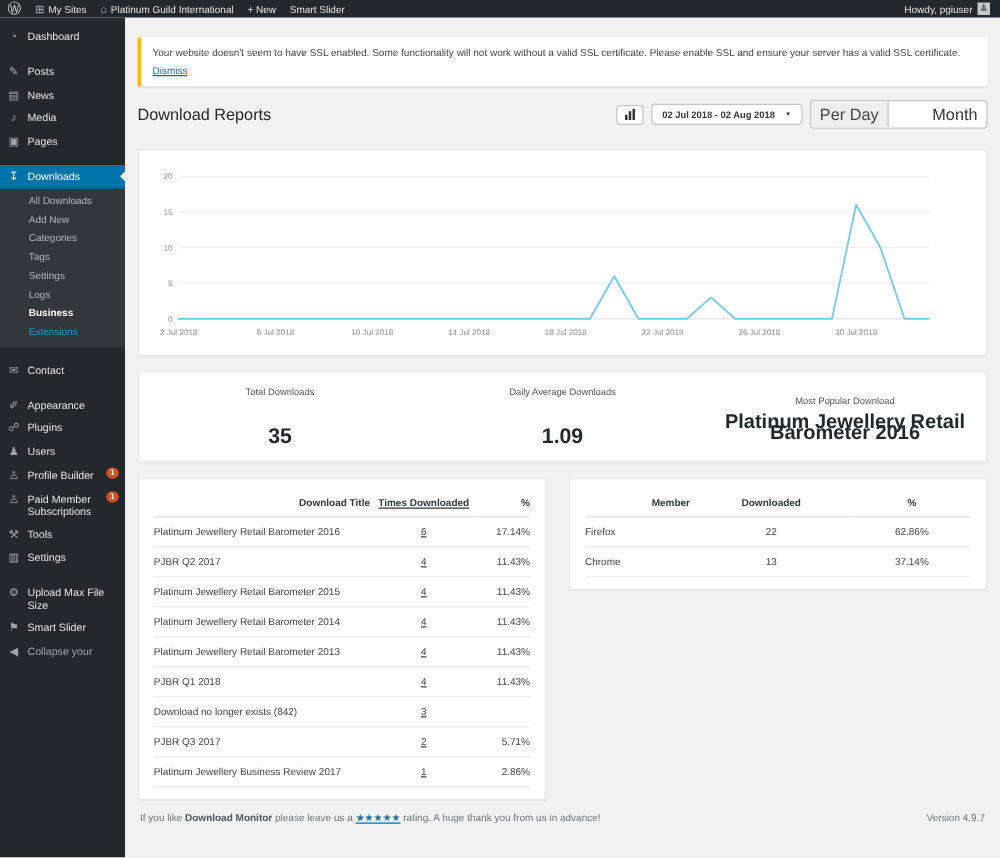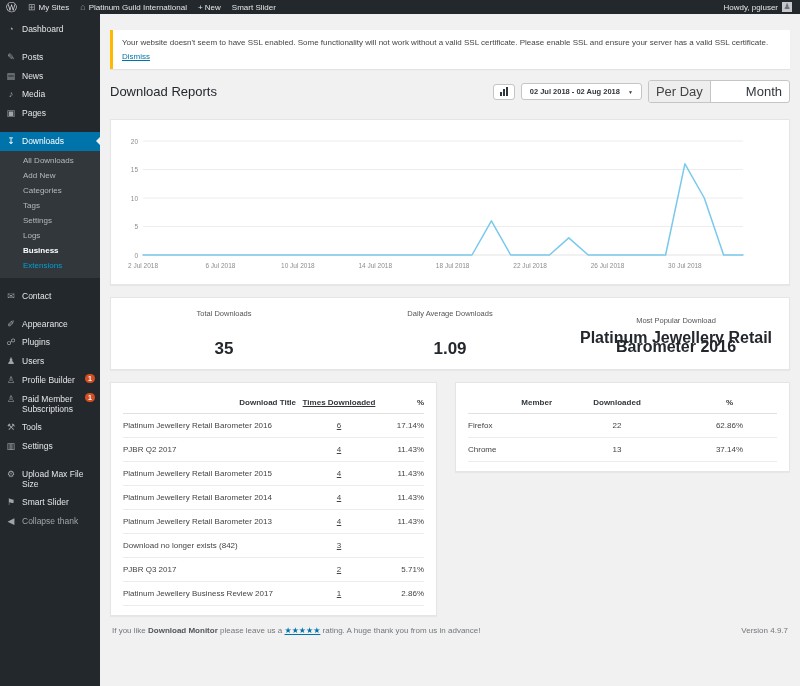--- a/index.html
+++ b/index.html
@@ -200,21 +200,21 @@
       <div class="menu-item sep">
       <span class="mi-icon">⚙</span>
       <span class="mi-label">Upload Max File Size</span>
     </div>
       <div class="menu-item">
       <span class="mi-icon">⚑</span>
       <span class="mi-label">Smart Slider</span>
     </div>
       <div class="menu-item muted">
       <span class="mi-icon">◀</span>
-      <span class="mi-label">Collapse thank</span>
+      <span class="mi-label">Collapse your</span>
     </div>
     </nav>
 
   <div class="main">
 
     <div class="notice">
       <span>Your website doesn't seem to have SSL enabled. Some functionality will not work without a valid SSL certificate. Please enable SSL and ensure your server has a valid SSL certificate.</span><br>
       <a href="#">Dismiss</a>
     </div>
 
@@ -306,20 +306,25 @@
                 <td>Platinum Jewellery Retail Barometer 2014</td>
                 <td>4</td>
                 <td>11.43%</td>
               </tr>
               <tr>
                 <td>Platinum Jewellery Retail Barometer 2013</td>
                 <td>4</td>
                 <td>11.43%</td>
               </tr>
               <tr>
+                <td>PJBR Q1 2018</td>
+                <td>4</td>
+                <td>11.43%</td>
+              </tr>
+              <tr>
                 <td>Download no longer exists (842)</td>
                 <td>3</td>
                 <td></td>
               </tr>
               <tr>
                 <td>PJBR Q3 2017</td>
                 <td>2</td>
                 <td>5.71%</td>
               </tr>
               <tr>

